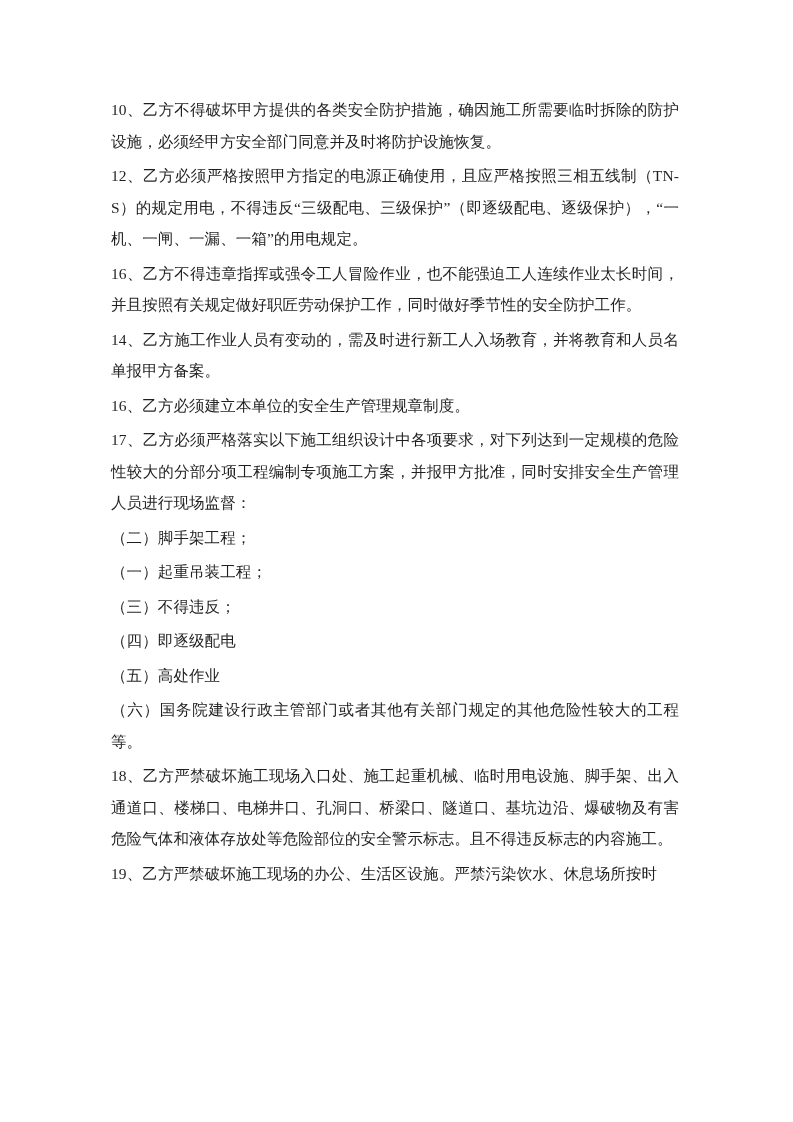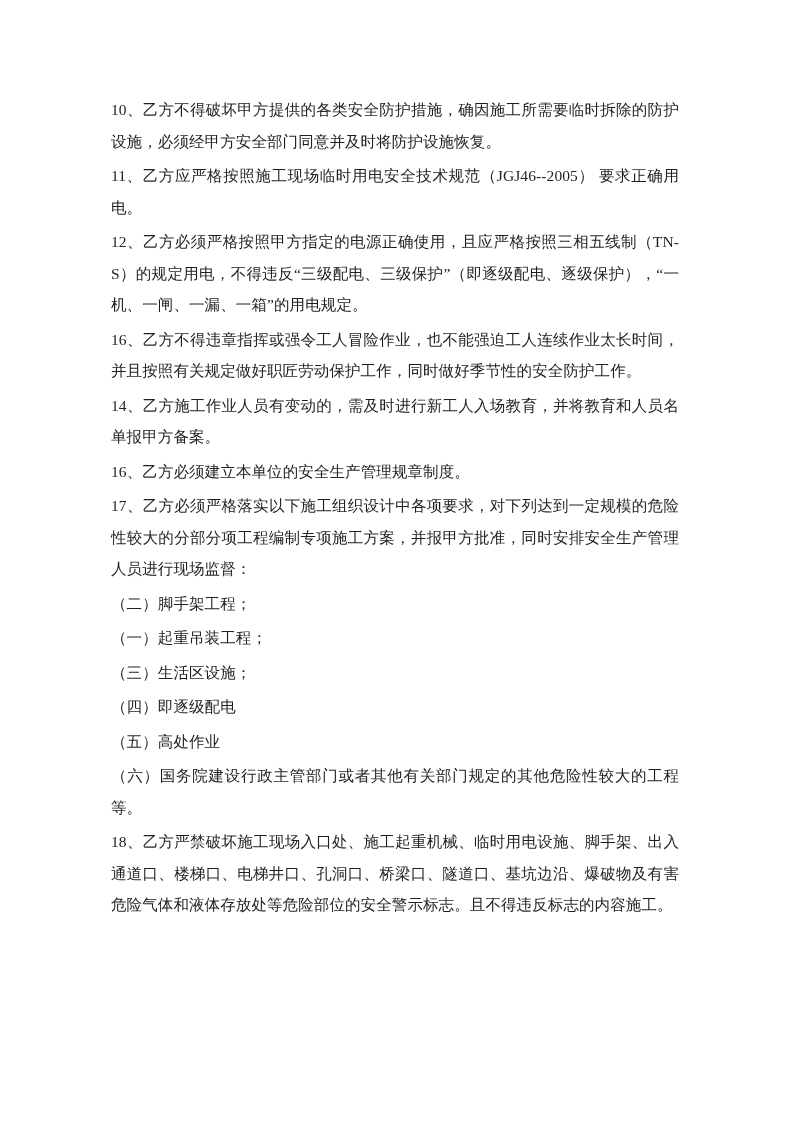--- a/index.html
+++ b/index.html
@@ -35,27 +35,27 @@
       letter-spacing: 0.1px;
       word-break: break-all;
     }
   </style>
 </head>
 <body>
 
 <div class="page">
   <div class="doc">
     <p>10、乙方不得破坏甲方提供的各类安全防护措施，确因施工所需要临时拆除的防护设施，必须经甲方安全部门同意并及时将防护设施恢复。</p>
-    <p>11、乙方应严格按照施工现场临时用电安全技术规范（JGJ46--2005） 要求正确用电。</p>
     <p>12、乙方必须严格按照甲方指定的电源正确使用，且应严格按照三相五线制（TN-S）的规定用电，不得违反“三级配电、三级保护”（即逐级配电、逐级保护），“一机、一闸、一漏、一箱”的用电规定。</p>
     <p>16、乙方不得违章指挥或强令工人冒险作业，也不能强迫工人连续作业太长时间，并且按照有关规定做好职匠劳动保护工作，同时做好季节性的安全防护工作。</p>
     <p>14、乙方施工作业人员有变动的，需及时进行新工人入场教育，并将教育和人员名单报甲方备案。</p>
     <p>16、乙方必须建立本单位的安全生产管理规章制度。</p>
     <p>17、乙方必须严格落实以下施工组织设计中各项要求，对下列达到一定规模的危险性较大的分部分项工程编制专项施工方案，并报甲方批准，同时安排安全生产管理人员进行现场监督：</p>
     <p>（二）脚手架工程；</p>
     <p>（一）起重吊装工程；</p>
-    <p>（三）生活区设施；</p>
+    <p>（三）不得违反；</p>
     <p>（四）即逐级配电</p>
     <p>（五）高处作业</p>
     <p>（六）国务院建设行政主管部门或者其他有关部门规定的其他危险性较大的工程等。</p>
     <p>18、乙方严禁破坏施工现场入口处、施工起重机械、临时用电设施、脚手架、出入通道口、楼梯口、电梯井口、孔洞口、桥梁口、隧道口、基坑边沿、爆破物及有害危险气体和液体存放处等危险部位的安全警示标志。且不得违反标志的内容施工。</p>
+    <p>19、乙方严禁破坏施工现场的办公、生活区设施。严禁污染饮水、休息场所按时</p>
   </div>
 </div>
 
 </body></html>

